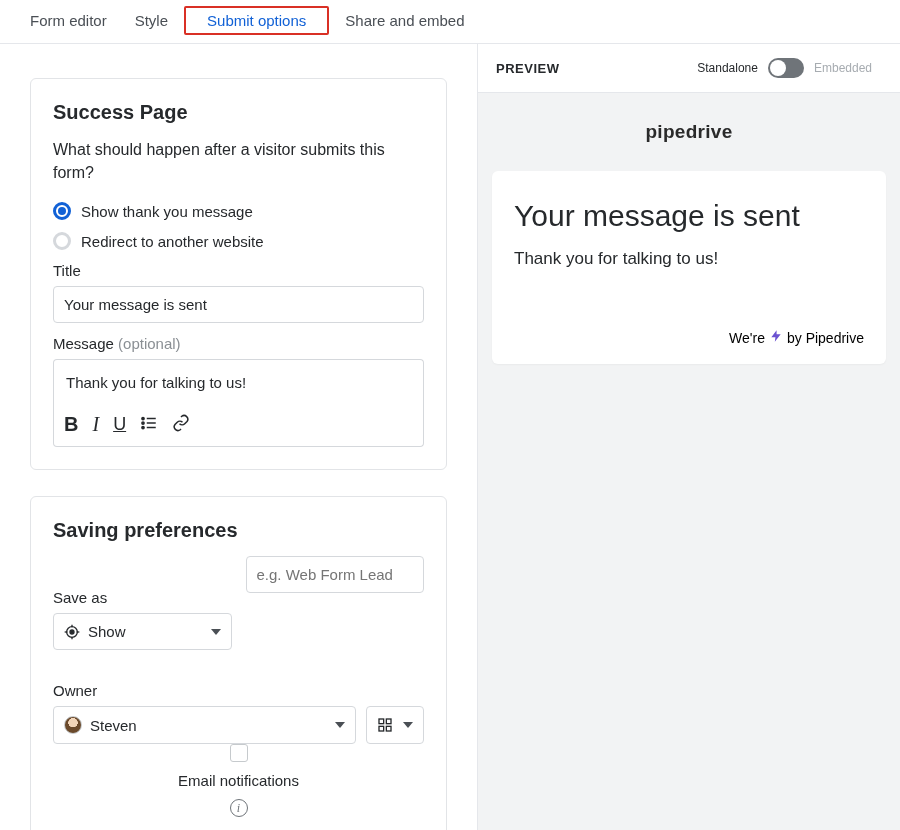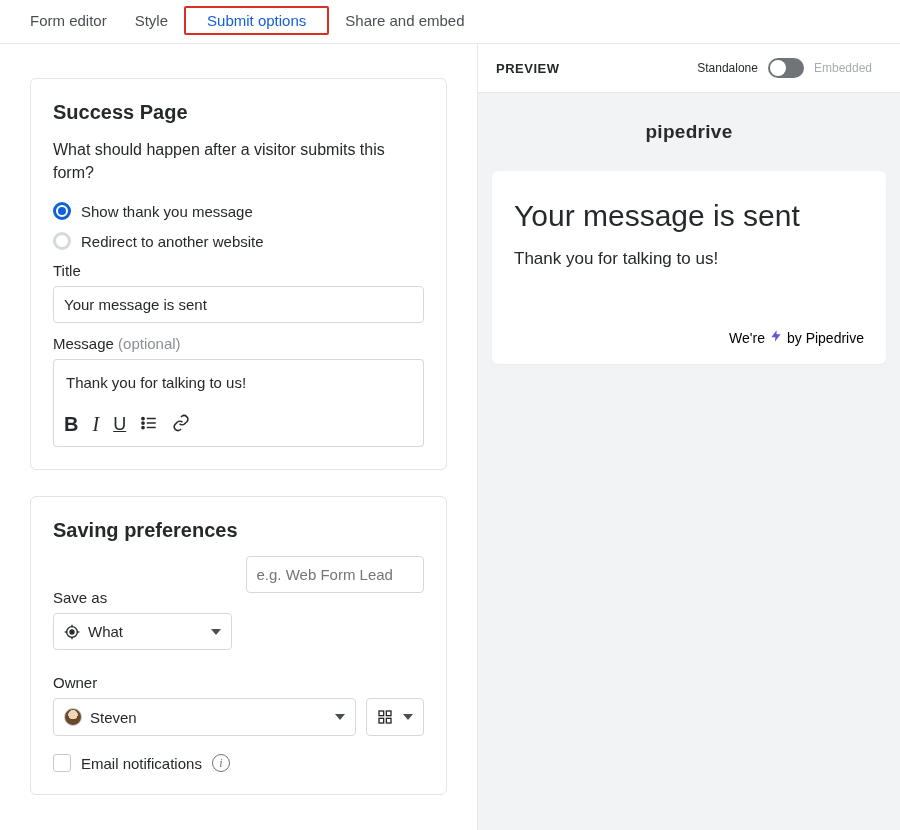--- a/index.html
+++ b/index.html
@@ -130,21 +130,21 @@
     border-right: 5px solid transparent;
     border-top: 6px solid #4a4f55;
   }
   .owner-row { display:flex; gap:10px; margin-top:4px;}
   .owner-select { flex:1; }
   .grid-btn {
     border:1px solid #d5d8dc; border-radius:4px;
     padding: 9px 10px; display:flex; align-items:center; gap:10px;
     cursor:pointer;
   }
-  .chk-row { display:flex; align-items:center; gap:10px; margin-top:18px;}
+  .chk-row { display:flex; align-items:center; gap:10px; flex-direction:column;}
   .chk {
     width:18px; height:18px; border:1px solid #c6cacd; border-radius:3px;
   }
   .info-circle {
     width:18px; height:18px; border:1.5px solid #6f7479; border-radius:50%;
     display:inline-flex; align-items:center; justify-content:center;
     font-size:12px; color:#6f7479; font-style:italic; font-family:serif;
   }
   
   .preview-bar {
@@ -270,31 +270,31 @@
           <div class="select-box">
             <span class="select-left">
               <svg class="target-icon" viewBox="0 0 24 24" fill="none" stroke="#26292c" stroke-width="2">
                   <circle cx="12" cy="12" r="8"></circle>
                   <circle cx="12" cy="12" r="3" fill="#26292c"></circle>
                   <line x1="12" y1="1" x2="12" y2="5"></line>
                   <line x1="12" y1="19" x2="12" y2="23"></line>
                   <line x1="1" y1="12" x2="5" y2="12"></line>
                   <line x1="19" y1="12" x2="23" y2="12"></line>
                 </svg>
-              <span>What</span>
+              <span>Show</span>
             </span>
             <span class="caret"></span>
           </div>
         </div>
         <div class="prefs-col">
           <input class="text-input" placeholder="e.g. Web Form Lead" style="">
         </div>
       </div>
 
-      <label class="field-label" style="margin-top:24px;">Owner</label>
+      <label class="field-label" style="margin-top:32px;">Owner</label>
       <div class="owner-row">
         <div class="select-box owner-select">
           <span class="select-left">
             <span class="avatar"></span>
             <span>Steven</span>
           </span>
           <span class="caret"></span>
         </div>
         <div class="grid-btn">
           <svg class="icon" viewBox="0 0 24 24" fill="none" stroke="#26292c" stroke-width="2">

